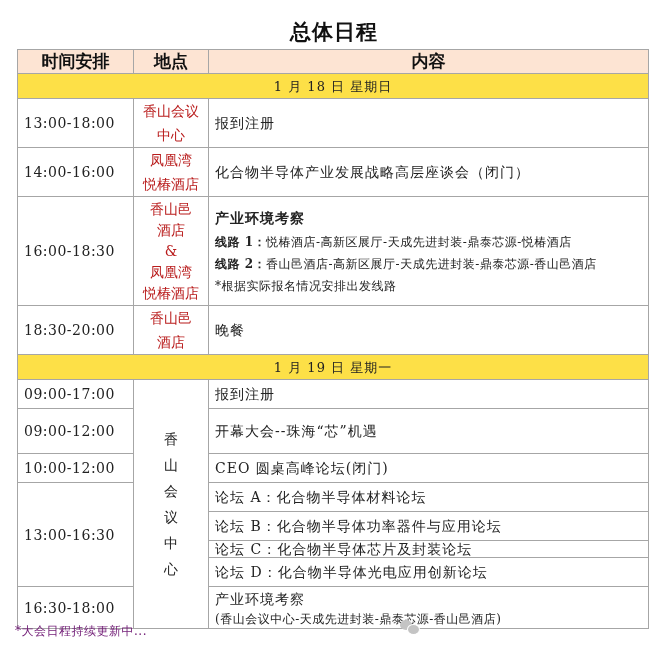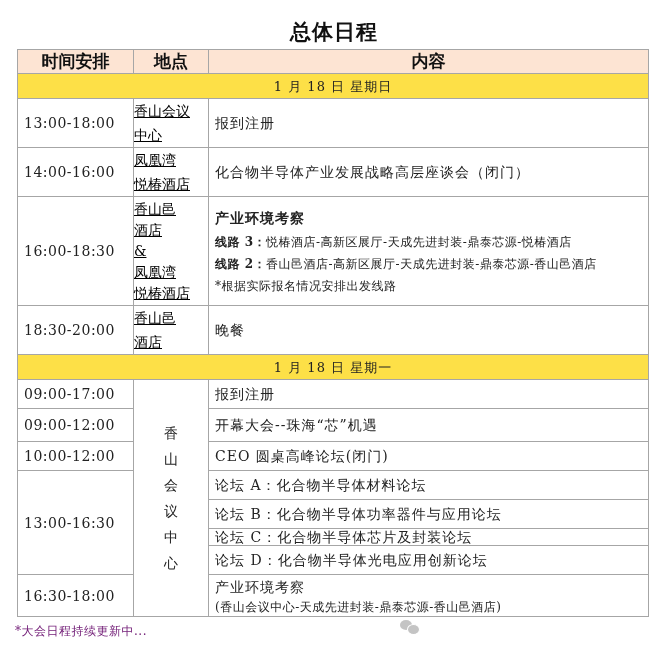--- a/index.html
+++ b/index.html
@@ -10,21 +10,21 @@
            font-size: 21px; letter-spacing: 1px; color: #111; }
   table.sched { position: absolute; left: 17px; top: 49px; width: 631px;
                 border-collapse: collapse; table-layout: fixed; }
   table.sched td { border: 1px solid #a6a6a6; padding: 0; vertical-align: middle;
                    font-size: 14px; line-height: 1; }
   tr.head td { background: #fde4d3; height: 23px; text-align: center;
                font-family: "DejaVu Sans", "Liberation Sans", sans-serif;
                font-weight: bold; font-size: 17px; color: #111; }
   tr.day td { background: #fde047; height: 24px; text-align: center; font-size: 13px; letter-spacing: 1px; }
   td.time { padding-left: 6px !important; font-size: 14px; letter-spacing: 0.5px; }
-  td.loc { text-align: left; font-size: 14px; line-height: 24px !important; color: #000000; text-decoration: underline; }
+  td.loc { text-align: center; font-size: 14px; line-height: 24px !important; color: #b91c1c; }
   td.loc .l { display: block; }
   td.content { padding-left: 6px !important; font-size: 14px; letter-spacing: 1px; }
   .sub { font-size: 12px; line-height: 22px; letter-spacing: 0.5px; }
   .sub b { font-weight: bold; }
   .main-line { font-size: 14px; line-height: 26px; font-weight: bold; }
   td.vloc { text-align: center; font-size: 15px; }
   td.vloc span { display: block; line-height: 26px; }
   .footnote { position: absolute; left: 15px; top: 623px; font-size: 12px; letter-spacing: 0.5px; color: #701a75; }
   .watermark { position: absolute; left: 400px; top: 617px; font-family: "DejaVu Sans", "Liberation Sans", sans-serif;
                font-size: 17px; color: #b5b5b5; letter-spacing: 1px; }
@@ -73,50 +73,50 @@
     <td class="time">16:00-18:30</td>
     <td class="loc" style="line-height:21px !important">
       <span class="l" style="line-height:21px">香山邑</span>
       <span class="l" style="line-height:21px">酒店</span>
       <span class="l" style="line-height:21px">&amp;</span>
       <span class="l" style="line-height:21px">凤凰湾</span>
       <span class="l" style="line-height:21px">悦椿酒店</span>
     </td>
     <td class="content">
       <div class="main-line">产业环境考察</div>
-      <div class="sub"><b>线路 3：</b><span>悦椿酒店-高新区展厅-天成先进封装-鼎泰芯源-悦椿酒店</span></div>
+      <div class="sub"><b>线路 1：</b><span>悦椿酒店-高新区展厅-天成先进封装-鼎泰芯源-悦椿酒店</span></div>
       <div class="sub"><b>线路 2：</b><span>香山邑酒店-高新区展厅-天成先进封装-鼎泰芯源-香山邑酒店</span></div>
       <div class="sub">*根据实际报名情况安排出发线路</div>
     </td>
   </tr>
   <tr style="height:45px">
     <td class="time">18:30-20:00</td>
     <td class="loc">
       <span class="l">香山邑</span>
       <span class="l">酒店</span>
     </td>
     <td class="content">晚餐</td>
   </tr>
 
   <tr class="day">
-    <td colspan="3">1 月 18 日  星期一</td>
+    <td colspan="3">1 月 19 日  星期一</td>
   </tr>
   <tr style="height:29px">
     <td class="time">09:00-17:00</td>
     <td class="vloc" rowspan="8">
       <span>香</span>
       <span>山</span>
       <span>会</span>
       <span>议</span>
       <span>中</span>
       <span>心</span>
     </td>
     <td class="content">报到注册</td>
   </tr>
-  <tr style="height:33px">
+  <tr style="height:45px">
     <td class="time">09:00-12:00</td>
     <td class="content">开幕大会--珠海“芯”机遇</td>
   </tr>
   <tr style="height:29px">
     <td class="time">10:00-12:00</td>
     <td class="content">CEO 圆桌高峰论坛(闭门)</td>
   </tr>
   <tr style="height:29px">
     <td class="time" rowspan="4">13:00-16:30</td>
     <td class="content">论坛 A：化合物半导体材料论坛</td>

